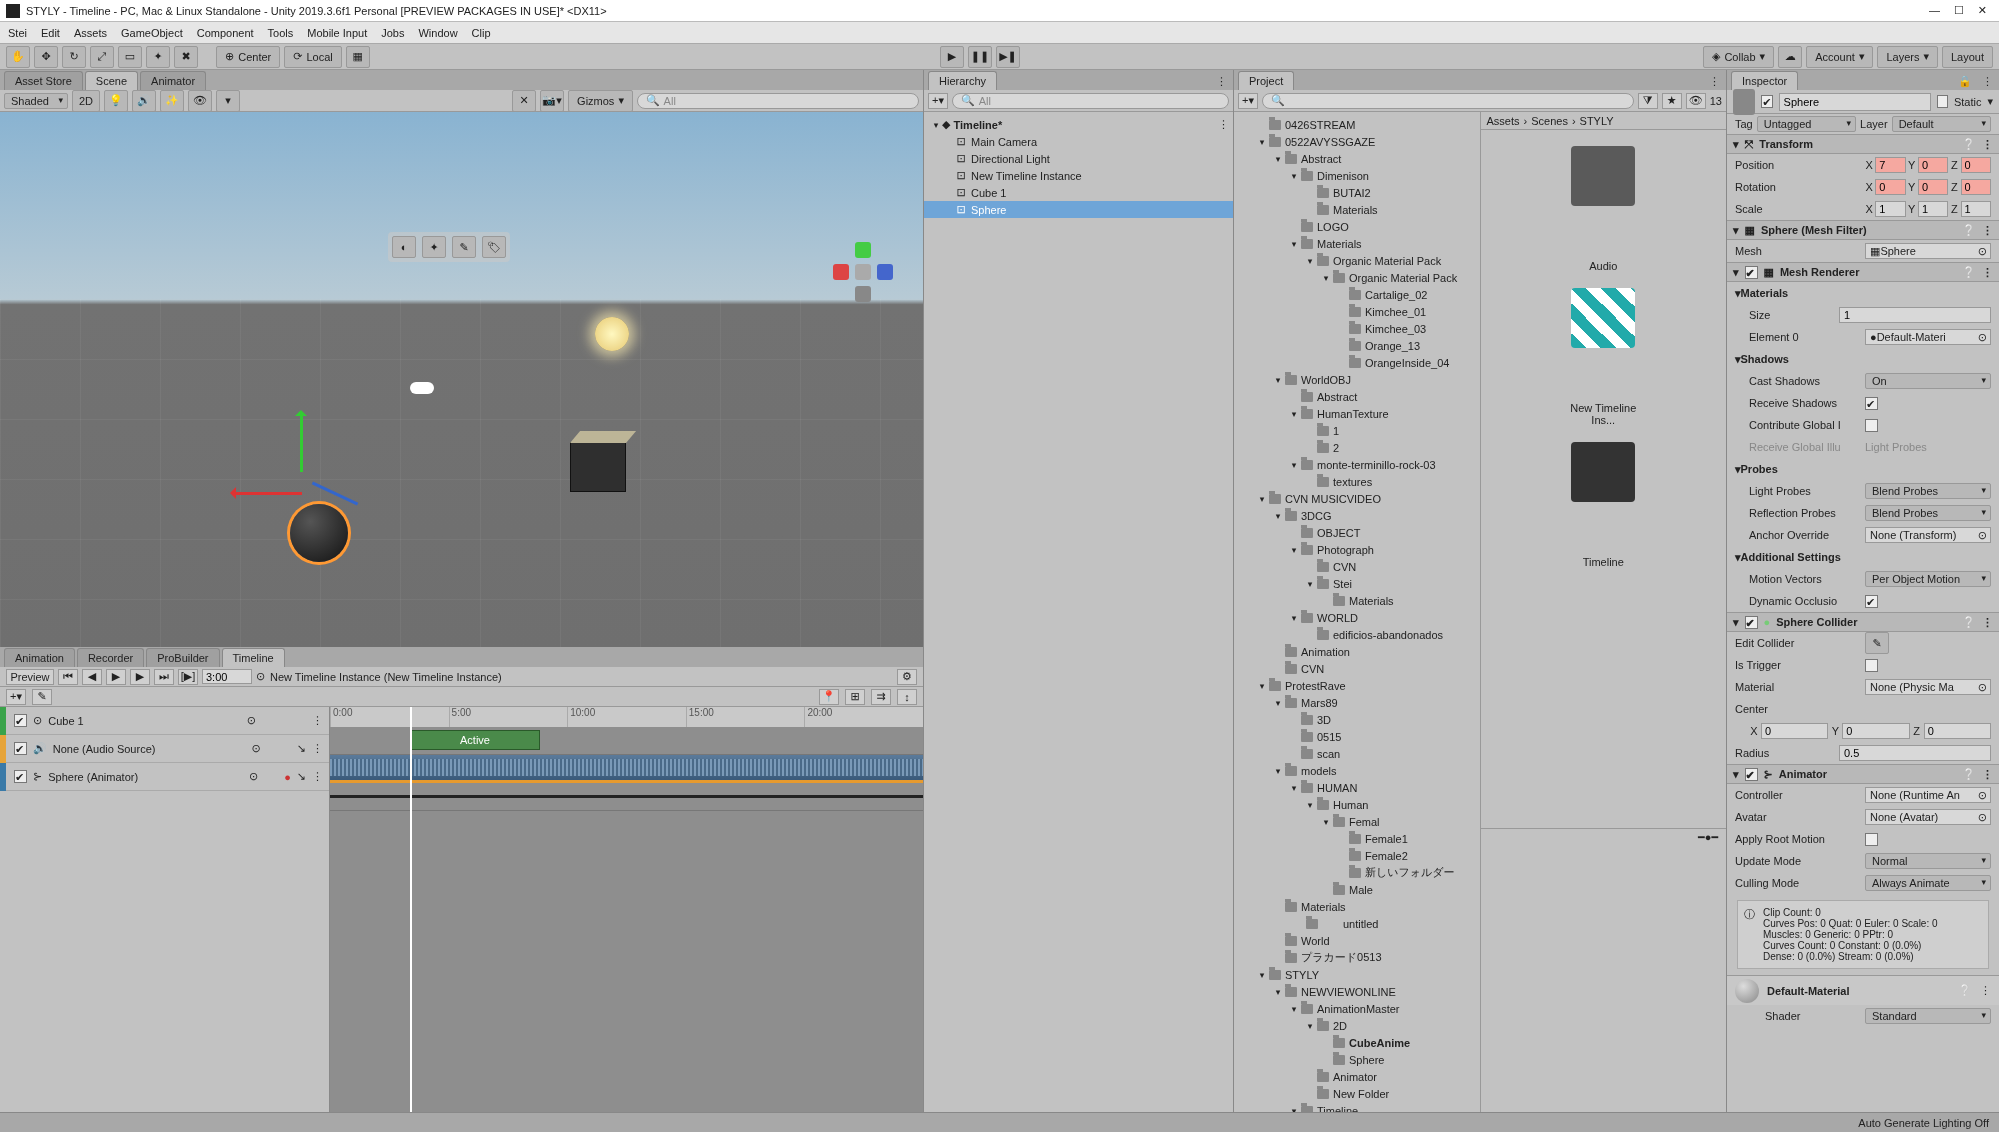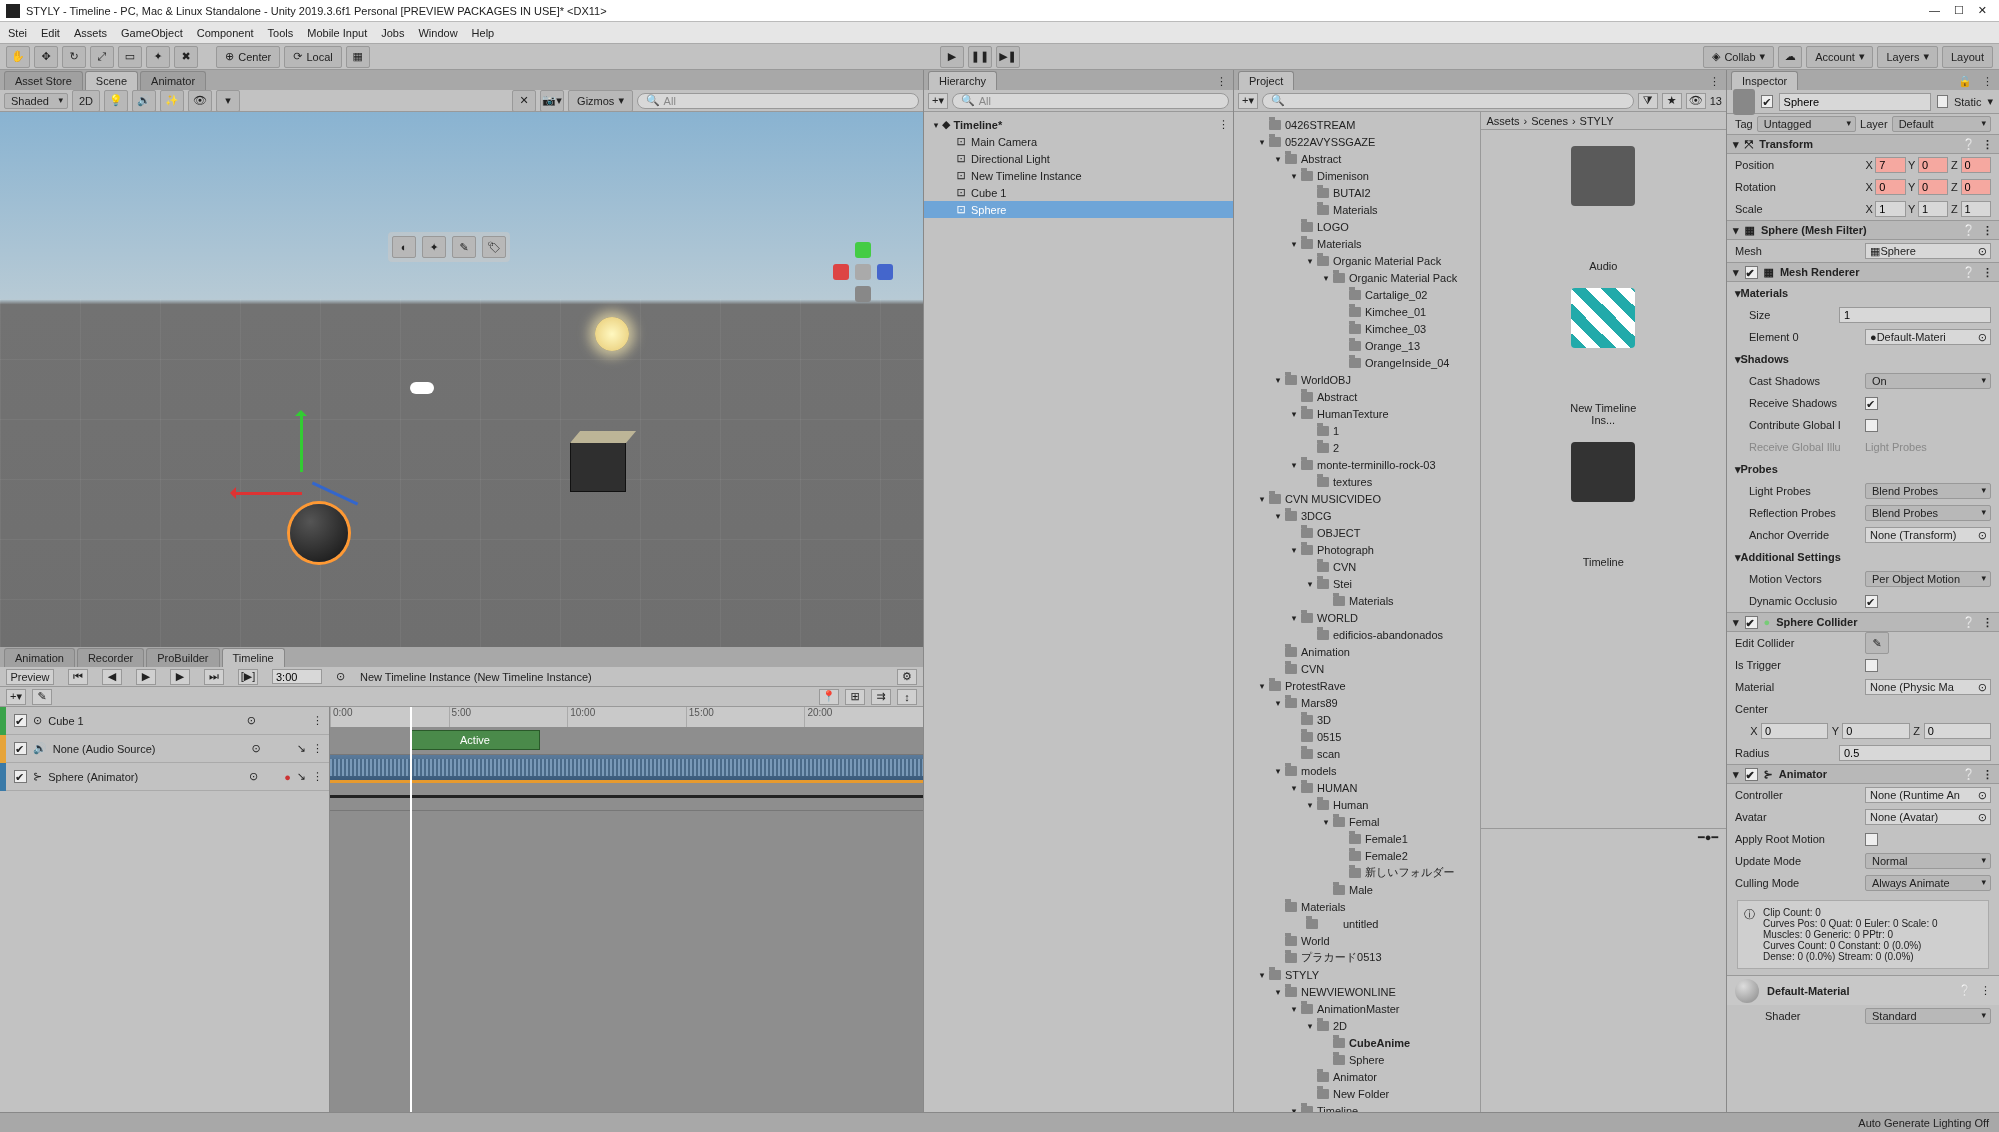--- a/index.html
+++ b/index.html
@@ -38,21 +38,21 @@
 .sphere{position:absolute;left:290px;top:392px;width:58px;height:58px;border-radius:50%;background:radial-gradient(circle at 35% 30%,#555,#111);box-shadow:0 0 0 3px #ff9933;}
 .cube{position:absolute;left:570px;top:330px;width:56px;height:50px;background:#2f2f2f;border:1px solid #111;}
 .cube::before{content:"";position:absolute;left:-1px;top:-12px;width:56px;height:12px;background:#bdb597;transform:skewX(-40deg);transform-origin:bottom;}
 .viewgizmo{position:absolute;right:30px;top:130px;width:60px;height:60px;}
 .vgc{position:absolute;width:16px;height:16px;border-radius:3px;}
 .vgc.r{background:#d44;left:0;top:22px}.vgc.g{background:#4c4;left:22px;top:0}.vgc.b{background:#46c;left:44px;top:22px}
 .vgc.c{background:#aaa;left:22px;top:22px;}
 .vgc.gr{background:#888;left:22px;top:44px}
 .scenetbar{position:absolute;left:388px;top:120px;display:flex;gap:6px;background:rgba(200,200,200,0.6);padding:4px;border-radius:4px;}
 .timeline-tabs{height:20px;background:#a8a8a8;display:flex;align-items:flex-end;padding-left:4px;}
-.tl-head{height:20px;background:#c2c2c2;display:flex;align-items:center;padding:0 6px;gap:14px;border-bottom:1px solid #999;}
+.tl-head{height:20px;background:#c2c2c2;display:flex;align-items:center;padding:0 6px;gap:4px;border-bottom:1px solid #999;}
 .tl-btn{width:20px;height:16px;background:#d0d0d0;border:1px solid #999;display:flex;align-items:center;justify-content:center;}
 .tl-body{display:flex;height:405px;}
 .tl-tracks{width:330px;border-right:1px solid #888;}
 .tl-track{height:28px;display:flex;align-items:center;padding:0 6px;gap:6px;border-bottom:1px solid #aaa;}
 .tl-color{width:6px;height:28px;margin-left:-6px;margin-right:2px;}
 .tl-lanes{flex:1;background:#8e8e8e;position:relative;}
 .ruler{height:20px;background:#c9c9c9;display:flex;position:relative;}
 .ruler span{flex:1;font-size:10px;color:#555;border-left:1px solid #aaa;padding-left:2px;}
 .playhead{position:absolute;left:80px;top:0;bottom:0;width:2px;background:#fff;}
 .lane{height:28px;border-bottom:1px solid #777;position:relative;}
@@ -106,21 +106,21 @@
 <div class="menubar">
   <span>Stei</span>
   <span>Edit</span>
   <span>Assets</span>
   <span>GameObject</span>
   <span>Component</span>
   <span>Tools</span>
   <span>Mobile Input</span>
   <span>Jobs</span>
   <span>Window</span>
-  <span>Help</span>
+  <span>Clip</span>
 </div>
 
 <div class="toolbar">
   <div class="tbtn">✋</div>
   <div class="tbtn">✥</div>
   <div class="tbtn">↻</div>
   <div class="tbtn">⤢</div>
   <div class="tbtn">▭</div>
   <div class="tbtn">✦</div>
   <div class="tbtn">✖</div>

